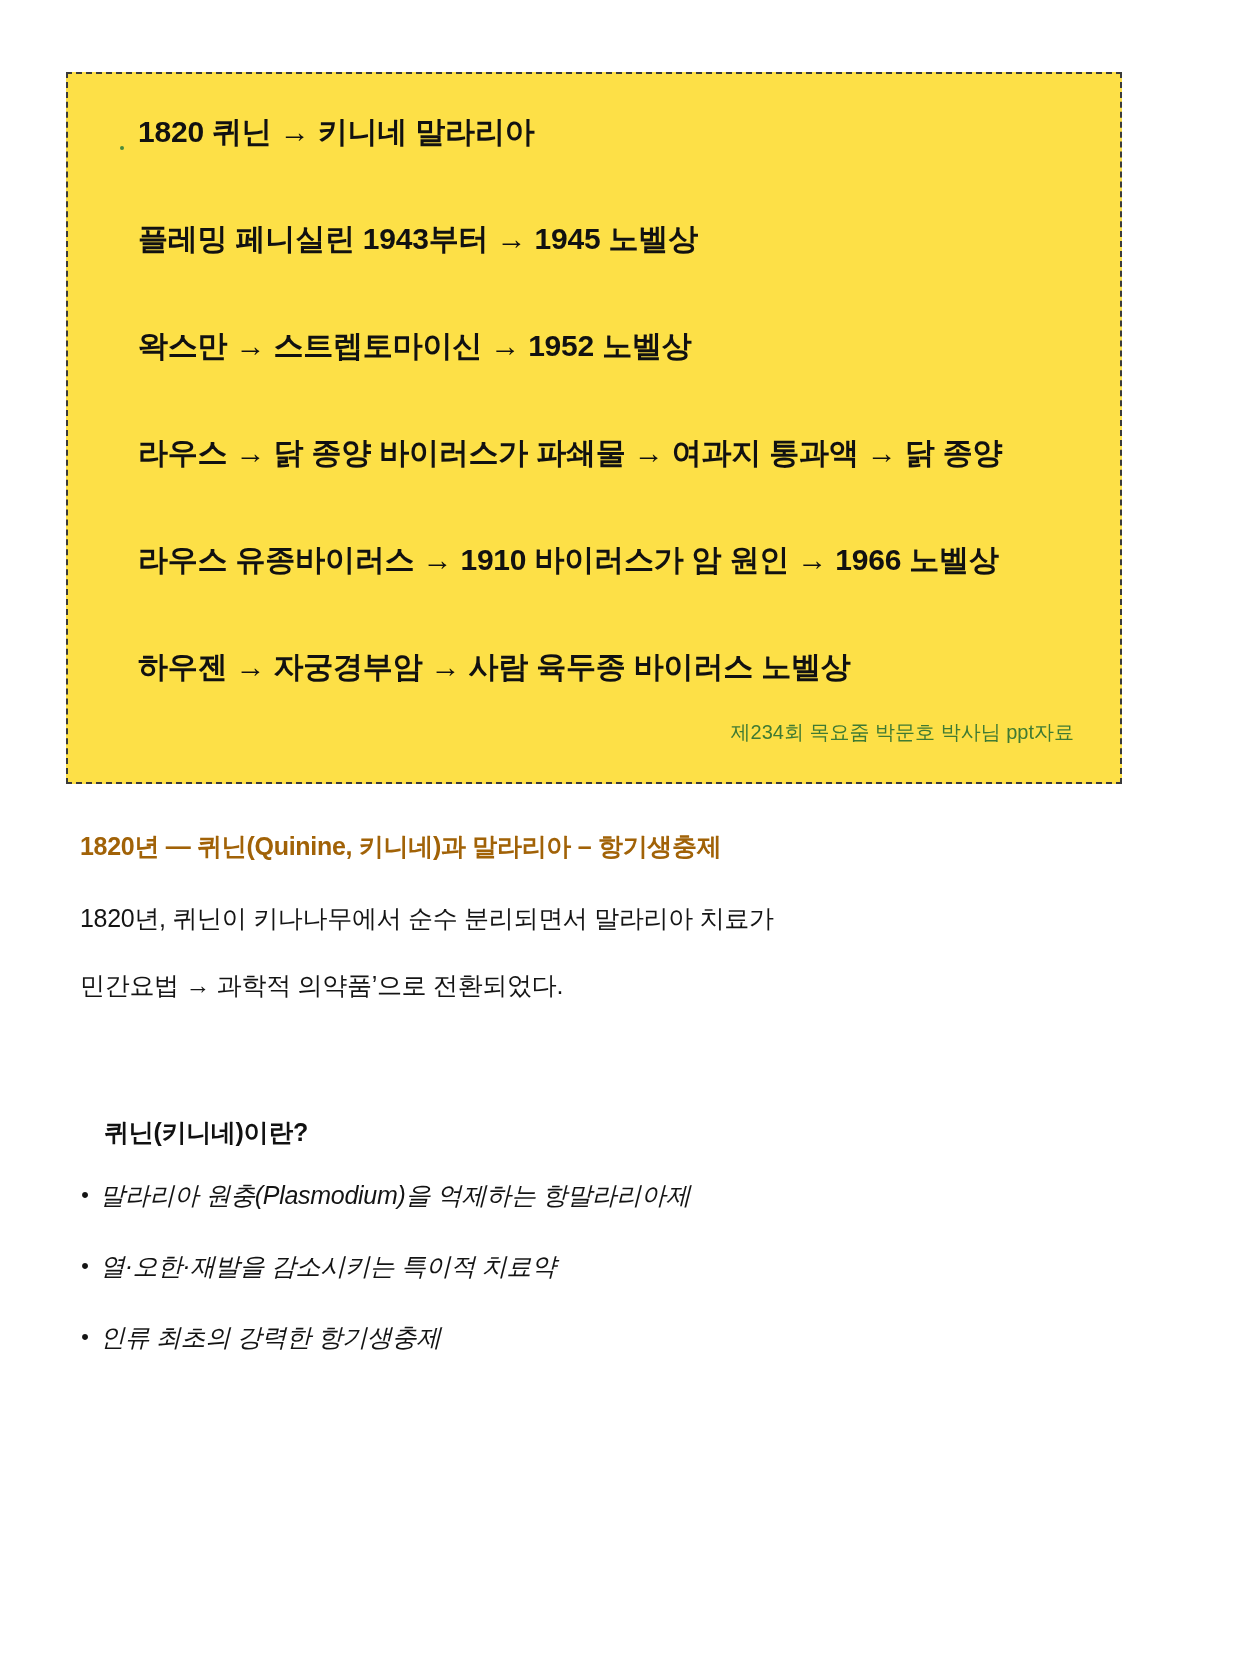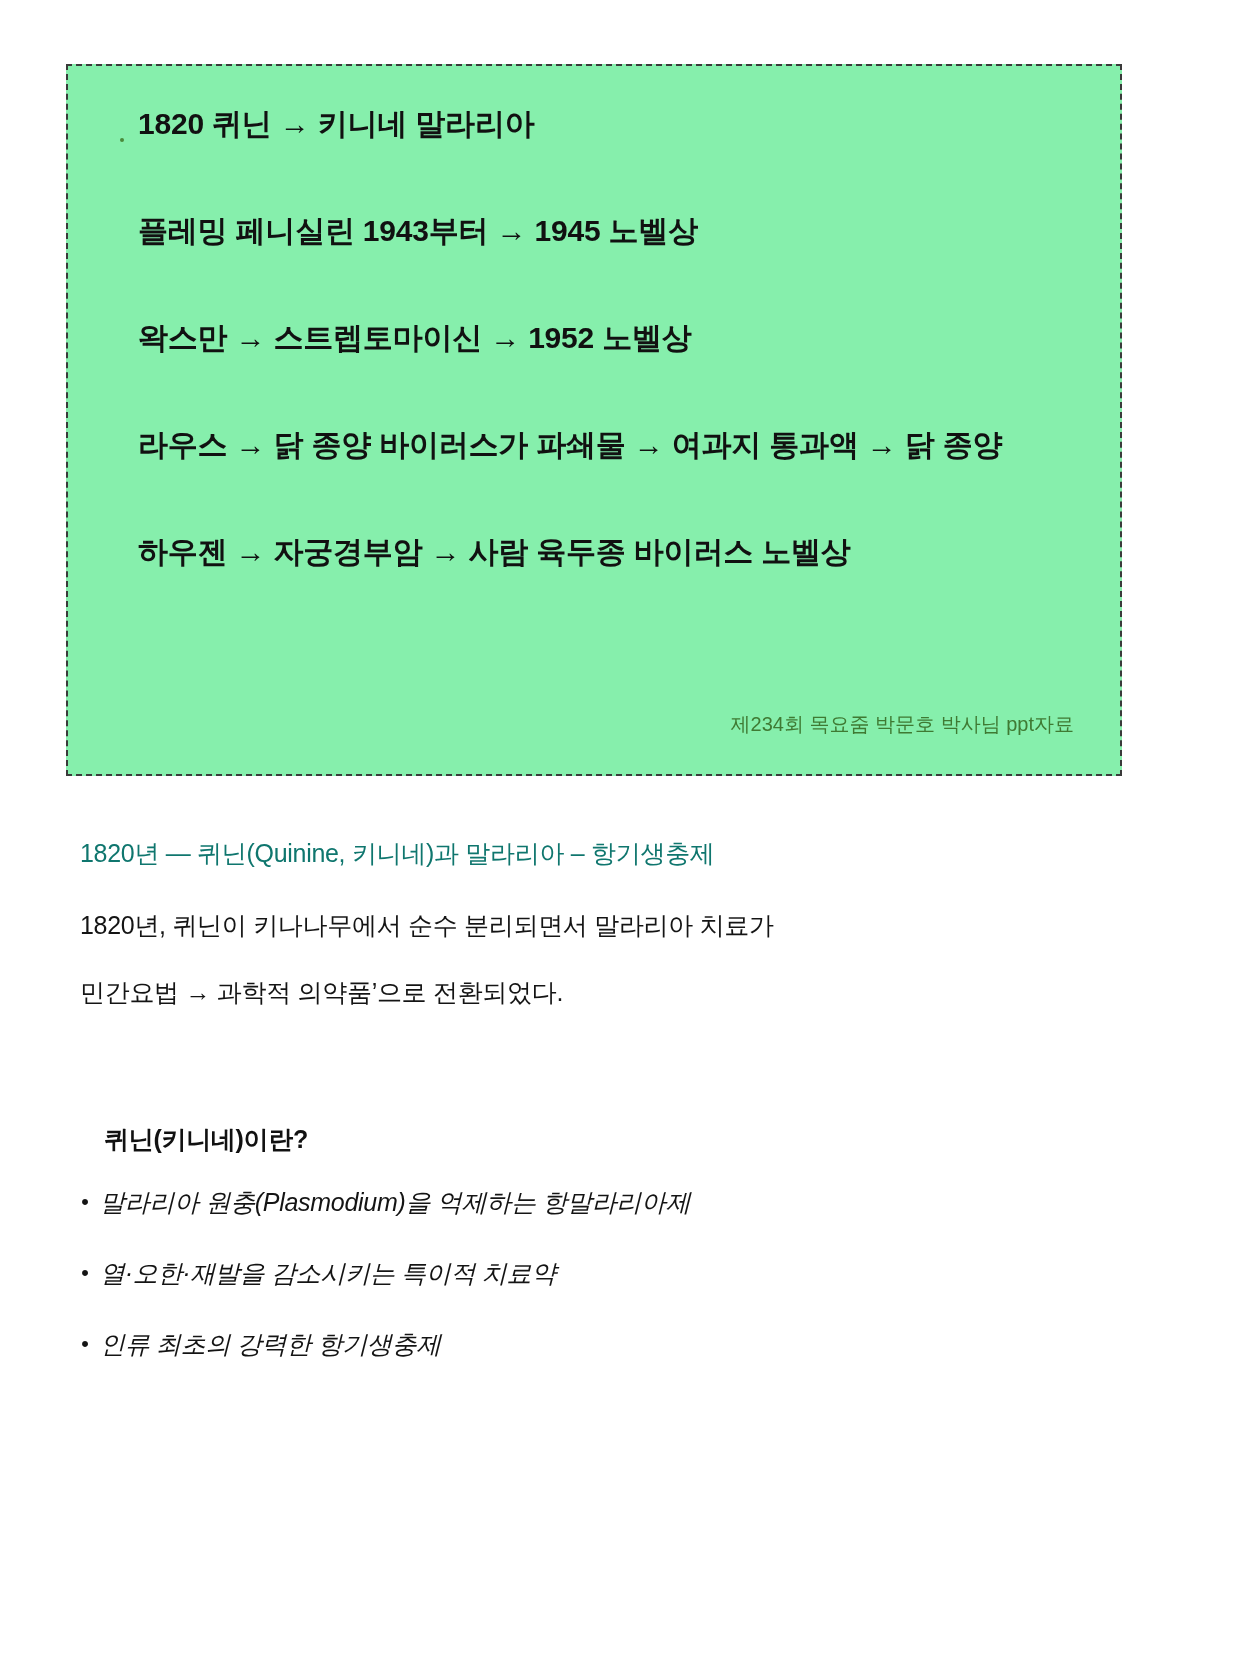--- a/index.html
+++ b/index.html
@@ -19,26 +19,26 @@
     width: 1260px;
     min-height: 1680px;
     box-sizing: border-box;
     padding: 0;
   }
 
   
   .slide-box {
     position: absolute;
     left: 66px;
-    top: 64px;
+    top: 72px;
     width: 1056px;
     height: 712px;
     box-sizing: border-box;
     border: 2px dashed #3a3a3a;
-    background: #86efac;
+    background: #fde047;
   }
   .slide-inner {
     position: absolute;
     left: 0;
     top: 0;
     right: 0;
     bottom: 0;
     padding: 30px 40px 20px 70px;
     box-sizing: border-box;
   }
@@ -78,23 +78,23 @@
 
   
   .prose {
     position: absolute;
     left: 80px;
     top: 826px;
     width: 1100px;
   }
   h2.section-title {
     font-size: 25px;
-    font-weight: 400;
-    color: #0f766e;
-    margin: 12px 0 44px 0;
+    font-weight: 700;
+    color: #a16207;
+    margin: 5px 0 44px 0;
     letter-spacing: -0.3px;
     line-height: 1.25;
   }
   p.para {
     font-size: 25px;
     font-weight: 400;
     color: #141414;
     margin: 0;
     line-height: 1.0;
     letter-spacing: -0.3px;
@@ -143,20 +143,21 @@
 
 <div class="page">
 
   <div class="slide-box">
     <span class="tiny-dot"></span>
     <div class="slide-inner">
       <div class="slide-line">1820 퀴닌 → 키니네 말라리아</div>
       <div class="slide-line">플레밍 페니실린 1943부터 → 1945 노벨상</div>
       <div class="slide-line">왁스만 → 스트렙토마이신 → 1952 노벨상</div>
       <div class="slide-line">라우스 → 닭 종양  바이러스가 파쇄물 → 여과지 통과액 → 닭 종양</div>
+      <div class="slide-line">라우스 유종바이러스 → 1910 바이러스가 암 원인 → 1966 노벨상</div>
       <div class="slide-line last">하우젠 → 자궁경부암 → 사람 육두종 바이러스  노벨상</div>
     </div>
     <div class="slide-credit">제234회 목요줌 박문호 박사님 ppt자료</div>
   </div>
 
   <div class="prose">
     <h2 class="section-title">1820년 — 퀴닌(Quinine, 키니네)과 말라리아 – 항기생충제</h2>
 
     <p class="para">
       <span>1820년, 퀴닌이 키나나무에서 순수 분리되면서 말라리아 치료가</span>

